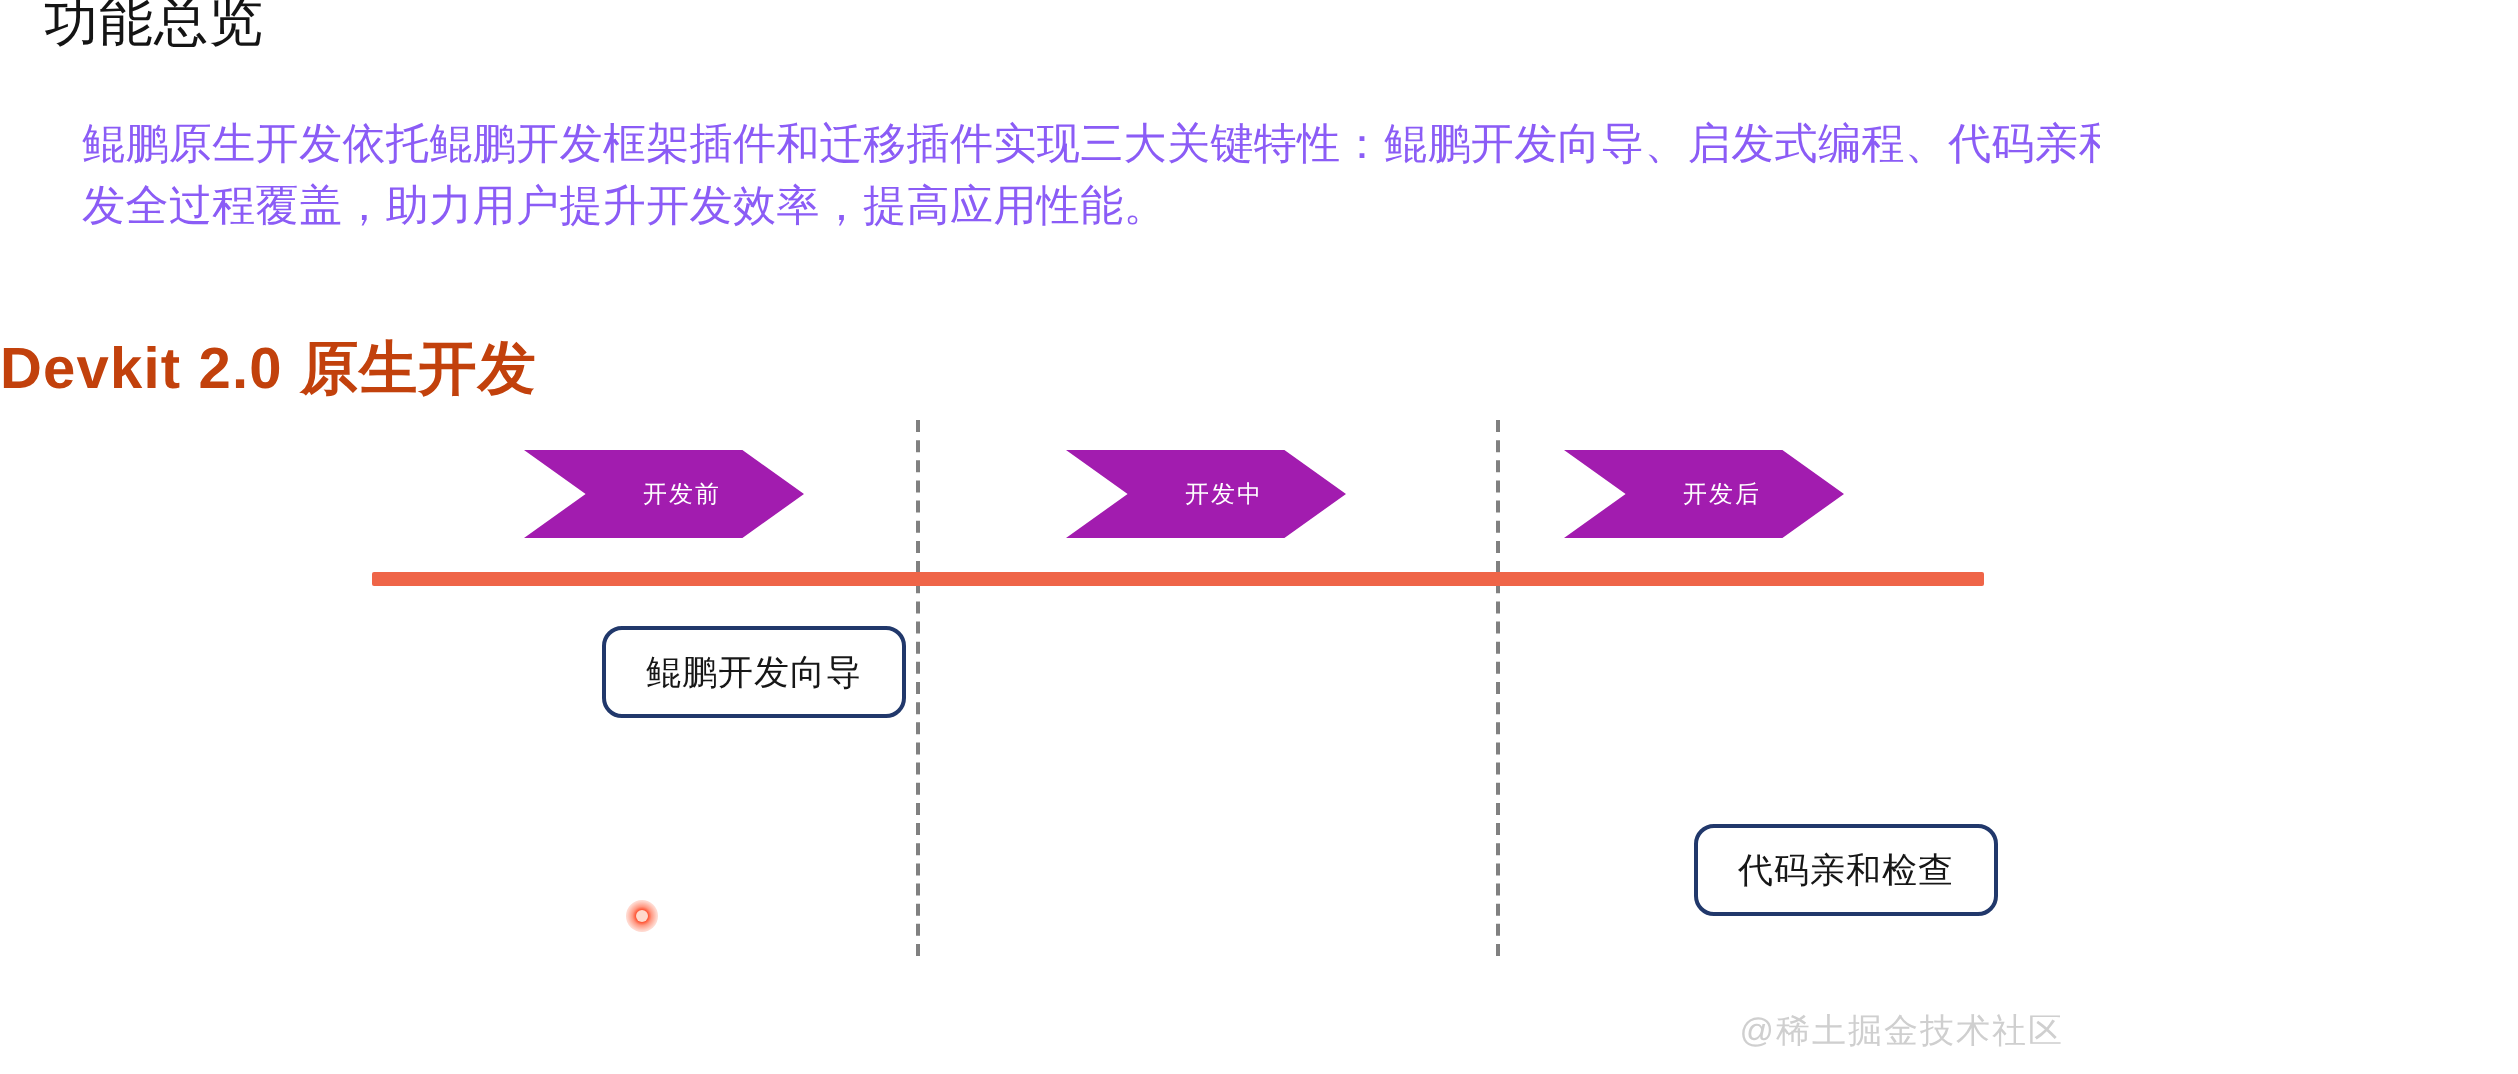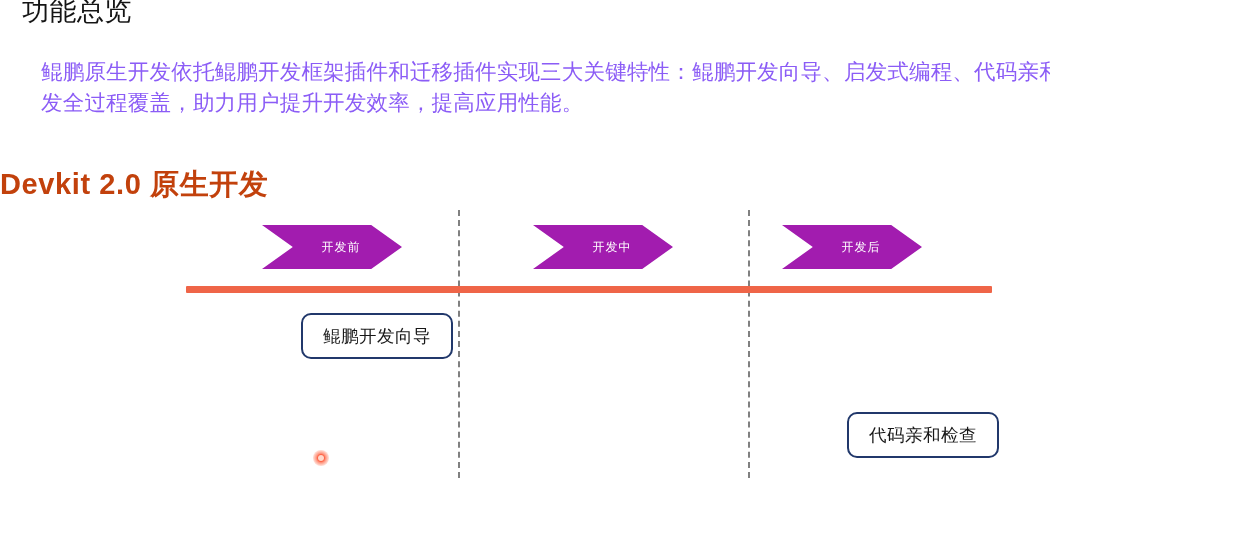--- a/index.html
+++ b/index.html
@@ -200,14 +200,15 @@
 
 
     <div class="feature-box b3">
       <span>代码亲和检查</span>
     </div>
 
     <div id="click-indicator"></div>
 
   </div>
 
+  <div id="watermark">@稀土掘金技术社区</div>
 
 </div>
 
 </body></html>

